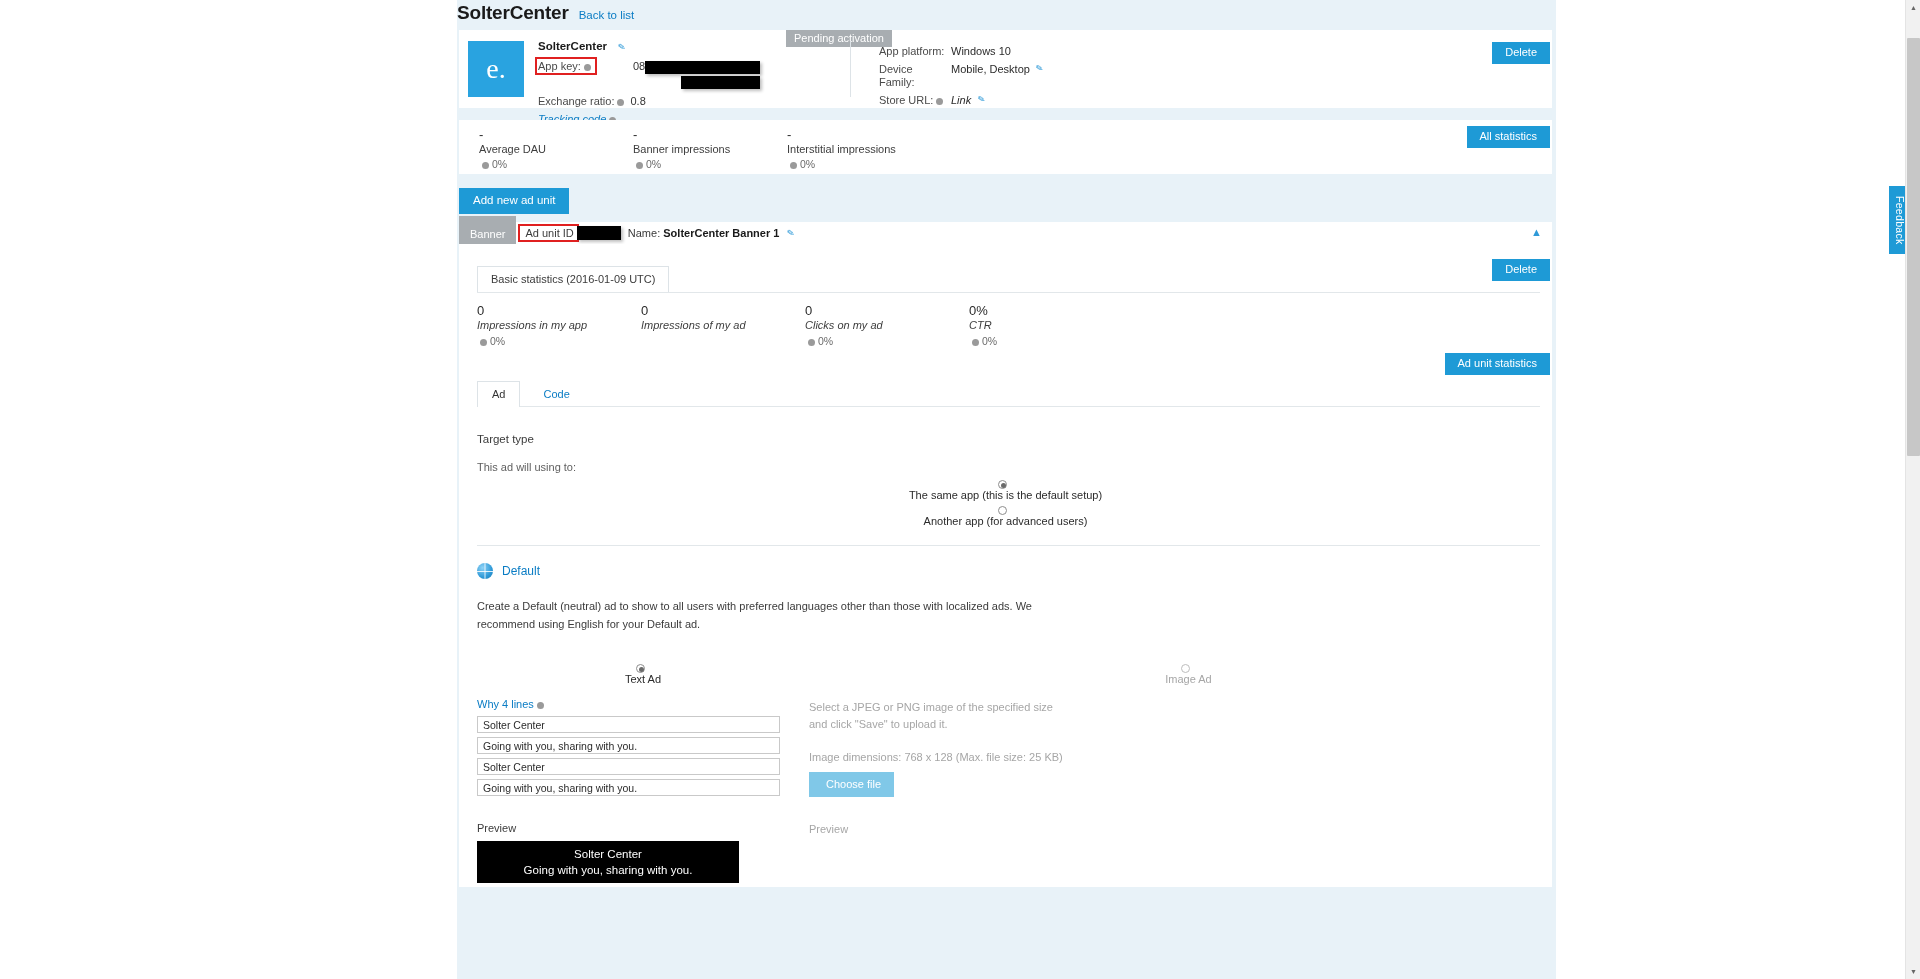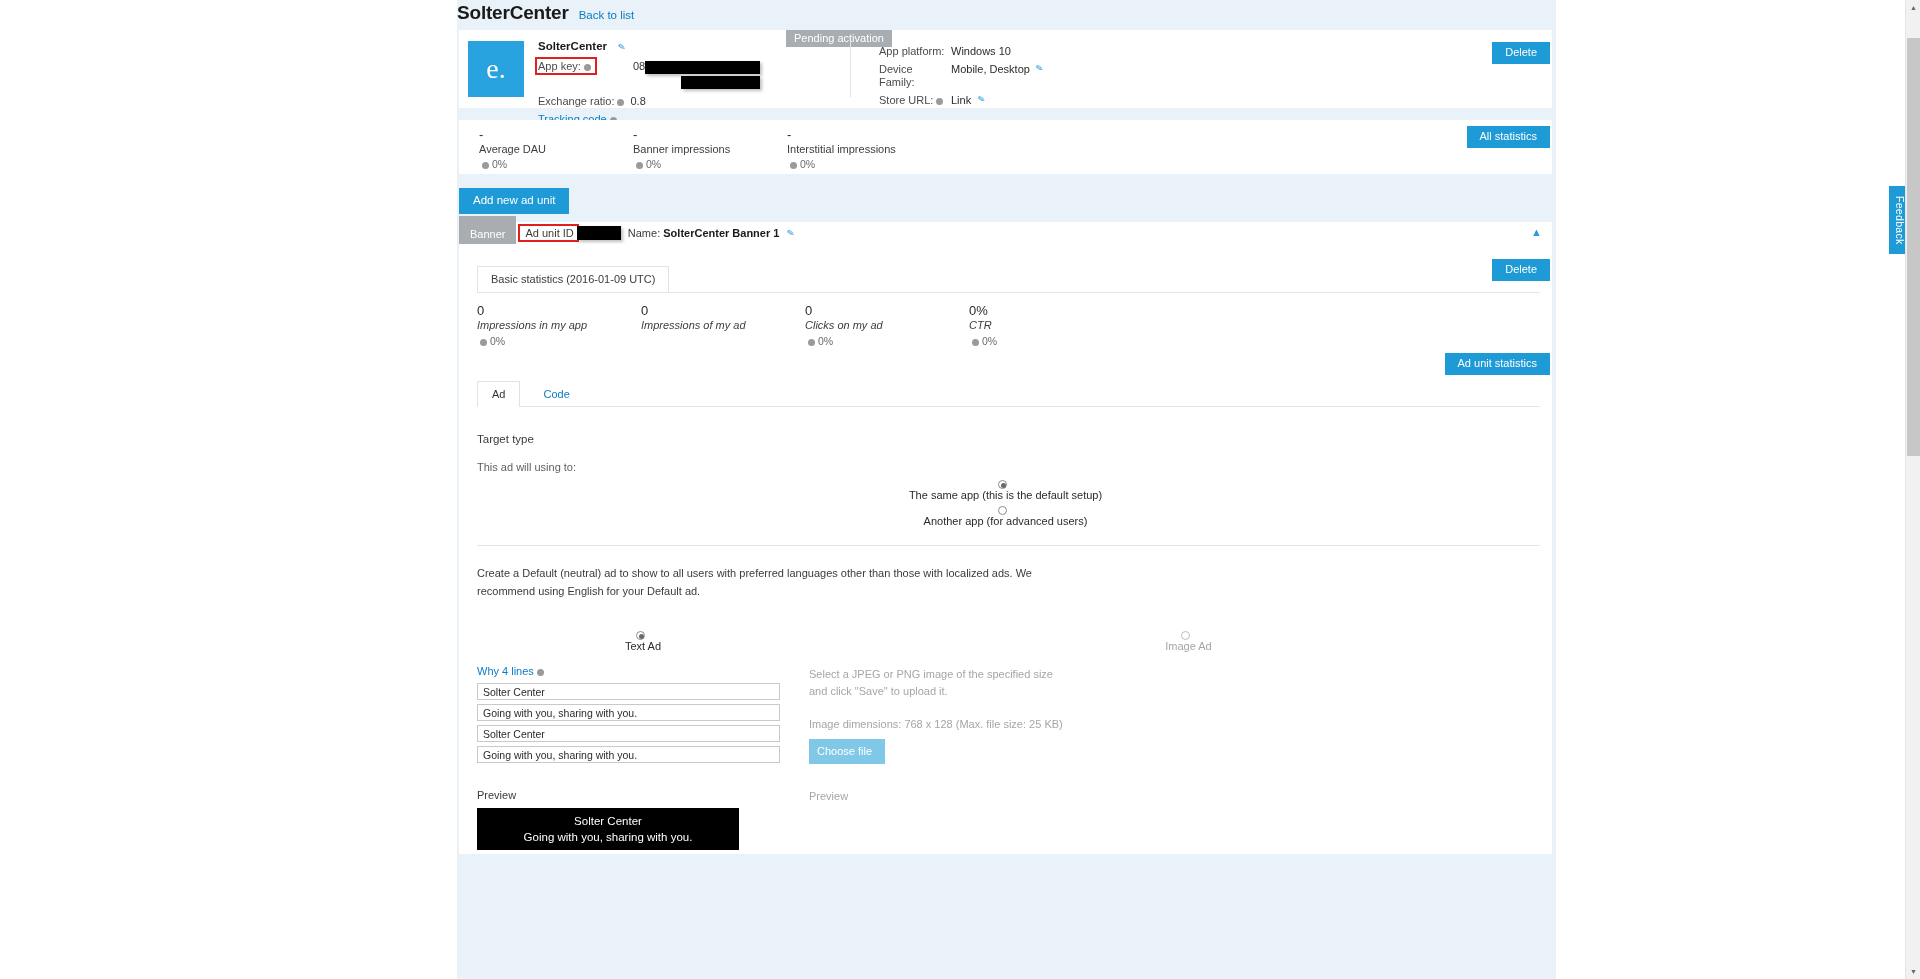--- a/index.html
+++ b/index.html
@@ -62,21 +62,21 @@
   }
   .app-info { flex: 0 0 312px; padding: 6px 0 0 14px; position: relative; }
   .app-name { font-size: 11.5px; font-weight: bold; color: #1a1a1a; display: inline-block; }
   .pencil { color: #2f9ad8; font-size: 9px; margin-left: 7px; cursor: pointer; display:inline-block; transform: rotate(-10deg); }
   .row-line { font-size: 11px; color: #333; margin-top: 6px; white-space: nowrap; }
   .lbl-muted { color: #4a4a4a; }
   .info-dot {
     display: inline-block; width: 7px; height: 7px; border-radius: 50%;
     background: #9a9a9a; vertical-align: middle; margin: 0 3px; cursor: pointer;
   }
-  .link { color: #0a7cc4; cursor: pointer; }
+  .link { color: #0a7cc4; cursor: pointer; font-style: italic; }
 
   .appkey-wrap { position: relative; display: inline-block; }
   .hl-red { outline: 2.5px solid #e02020; outline-offset: 1px; }
 
   .redact {
     display: inline-block; background: #000; height: 13px; vertical-align: middle;
     box-shadow: 2px 2px 3px rgba(0,0,0,.25);
   }
 
   .badge-pending {
@@ -210,21 +210,21 @@
     font-size: 10.5px; color: #2b2b2b; font-family: "Liberation Sans", sans-serif;
     padding: 1px 5px; margin-bottom: 4px;
   }
   .radio-disabled { color: #a6a6a6; margin-left: 34px; }
   .rad.dim { border-color: #bdbdbd; }
 
   .img-desc { font-size: 11px; color: #a6a6a6; line-height: 17px; margin: 14px 0 0 0; max-width: 258px; }
   .img-dims { font-size: 11px; color: #a6a6a6; margin: 18px 0 9px 0; }
   .btn-choose {
     background: #80c8e8; color: #ffffff; border: none; font-size: 11px;
-    padding: 6px 13px 7px 8px; cursor: pointer; font-family: "Liberation Sans", sans-serif;
+    padding: 6px 13px 7px 17px; cursor: pointer; font-family: "Liberation Sans", sans-serif;
   }
 
   .preview-lbl { font-size: 11px; color: #3b3b3b; margin: 26px 0 7px 0; }
   .preview-lbl.dim { color: #a6a6a6; }
   .preview-banner {
     width: 262px; height: 42px; background: #000000; color: #ffffff;
     display: flex; flex-direction: column; align-items: center; justify-content: center;
     font-size: 11.5px; line-height: 16px;
   }
   .preview-drop {
@@ -415,20 +415,24 @@
           <span class="rad on"></span>
           <span>The same app (this is the default setup)</span>
         </label>
         <label class="radio-row">
           <span class="rad"></span>
           <span>Another app (for advanced users)</span>
         </label>
 
         <div class="divider" style="margin-left:0;margin-right:-6px"></div>
 
+        <div class="default-head">
+          <div class="globe"></div>
+          <div class="default-title">Default</div>
+        </div>
 
         <div class="desc">Create a Default (neutral) ad to show to all users with preferred languages other than those with localized ads. We recommend using English for your Default ad.</div>
 
         <div class="two-col">
 
           <div class="col-left">
             <label class="radio-row">
               <span class="rad on"></span>
               <span>Text Ad</span>
             </label>

